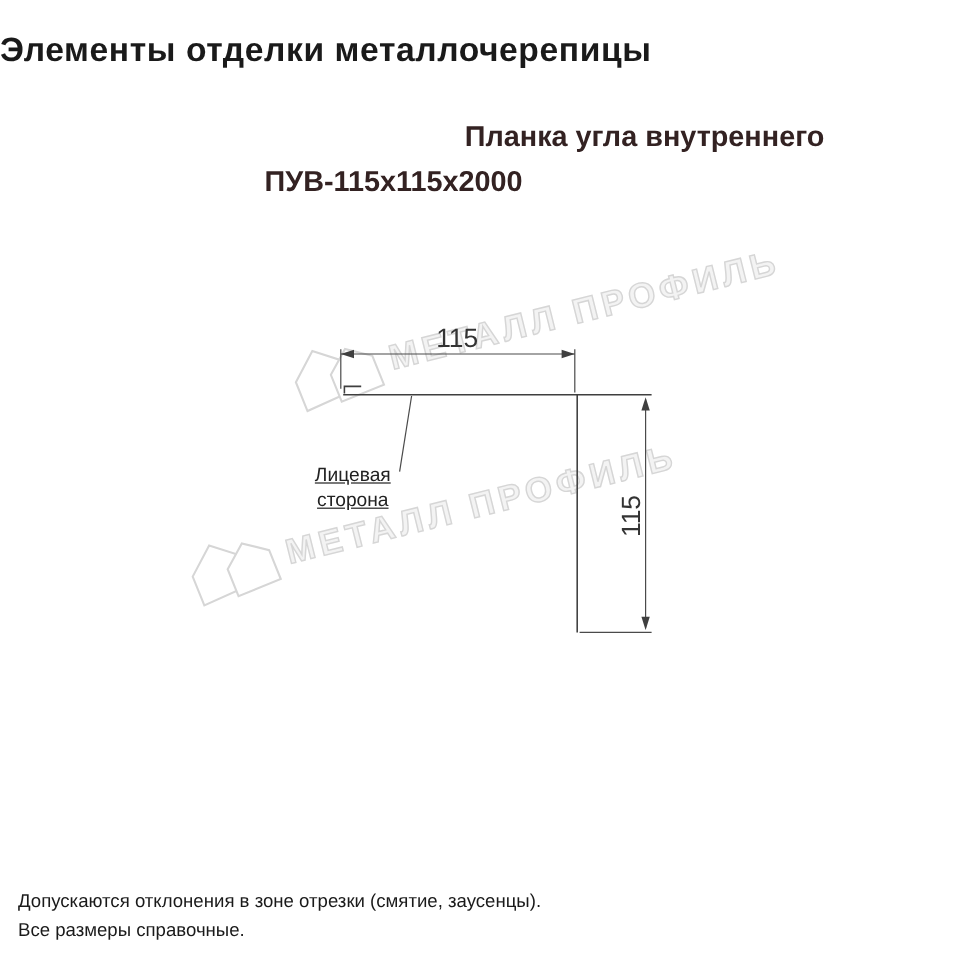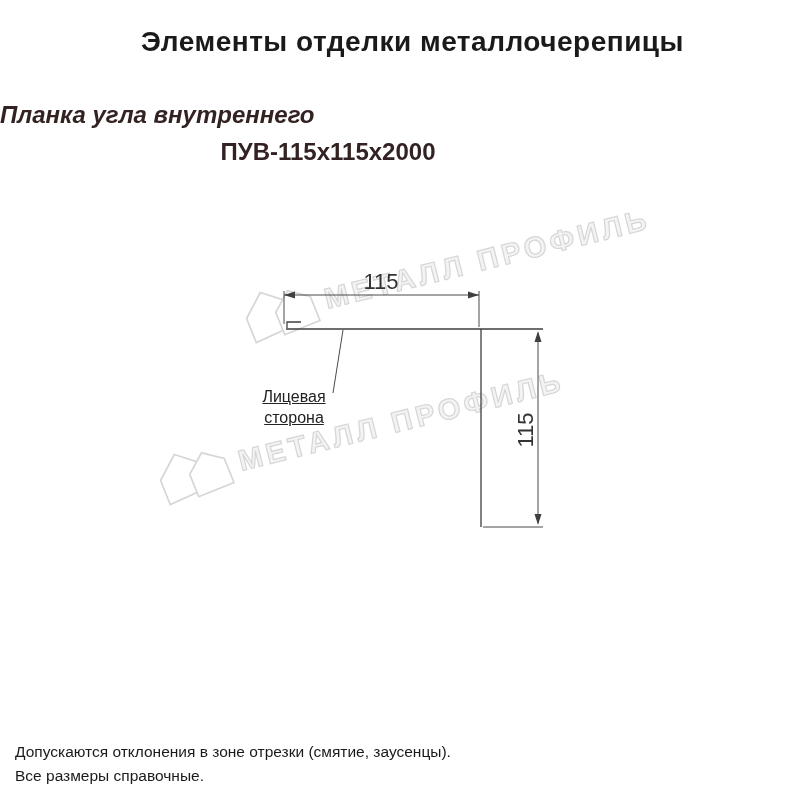--- a/index.html
+++ b/index.html
@@ -3,26 +3,26 @@
 <meta charset="utf-8">
 <style>
   html,body{margin:0;padding:0;}
   body{
     width:800px;height:800px;position:relative;overflow:hidden;
     background:#ffffff;
     font-family:"Liberation Sans","DejaVu Sans",sans-serif;
   }
   .page-title{
     position:absolute;top:26px;left:0;width:684px;
-    text-align:right;font-size:28px;font-weight:bold;color:#1a1a1a;
+    text-align:left;font-size:28px;font-weight:bold;color:#1a1a1a;
     letter-spacing:0.5px;
   }
   .product-name{
     position:absolute;top:101px;left:0;width:687px;
-    text-align:left;font-size:24px;font-weight:bold;color:#332222;font-style:italic;
+    text-align:right;font-size:24px;font-weight:bold;color:#332222;
   }
   .product-code{
     position:absolute;top:138px;left:0;width:656px;
     text-align:center;font-size:24px;font-weight:bold;color:#332222;
   }
   .watermark{
     position:absolute;display:flex;align-items:center;
     transform-origin:left center;transform:rotate(-14deg);
     pointer-events:none;
   }

